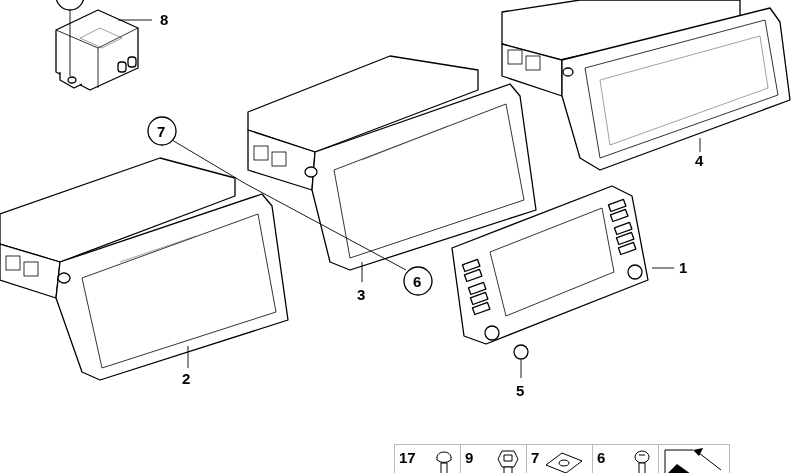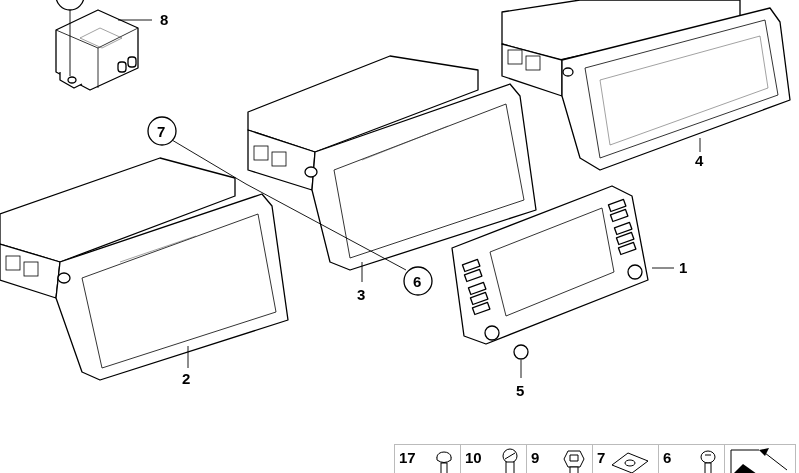--- a/index.html
+++ b/index.html
@@ -115,28 +115,20 @@
 <div class="legend">
   <div class="legend-cell">
     <span class="legend-num">17</span>
     <svg class="legend-icon" width="20" height="27" viewBox="0 0 20 27">
       <ellipse cx="10" cy="10" rx="7" ry="5" fill="#fff" stroke="#000"></ellipse>
       <path d="M3,10 L3,13 Q10,18 17,13 L17,10" fill="#fff" stroke="#000"></path>
       <rect x="7" y="16" width="6" height="11" fill="#fff" stroke="#000"></rect>
     </svg>
   </div>
   <div class="legend-cell">
-    <span class="legend-num">10</span>
-    <svg class="legend-icon" width="20" height="27" viewBox="0 0 20 27">
-      <ellipse cx="10" cy="9" rx="7" ry="7" fill="#fff" stroke="#000"></ellipse>
-      <line x1="5" y1="12" x2="15" y2="6" stroke="#000"></line>
-      <rect x="6" y="15" width="8" height="12" fill="#fff" stroke="#000"></rect>
-    </svg>
-  </div>
-  <div class="legend-cell">
     <span class="legend-num">9</span>
     <svg class="legend-icon" width="24" height="27" viewBox="0 0 24 27">
       <path d="M6,4 L18,4 L22,12 L18,20 L6,20 L2,12 Z" fill="#fff" stroke="#000"></path>
       <path d="M8,8 L16,8 L16,14 L8,14 Z" fill="none" stroke="#000"></path>
       <rect x="8" y="20" width="8" height="7" fill="#fff" stroke="#000"></rect>
     </svg>
   </div>
   <div class="legend-cell">
     <span class="legend-num">7</span>
     <svg class="legend-icon" width="44" height="27" viewBox="0 0 44 27">

